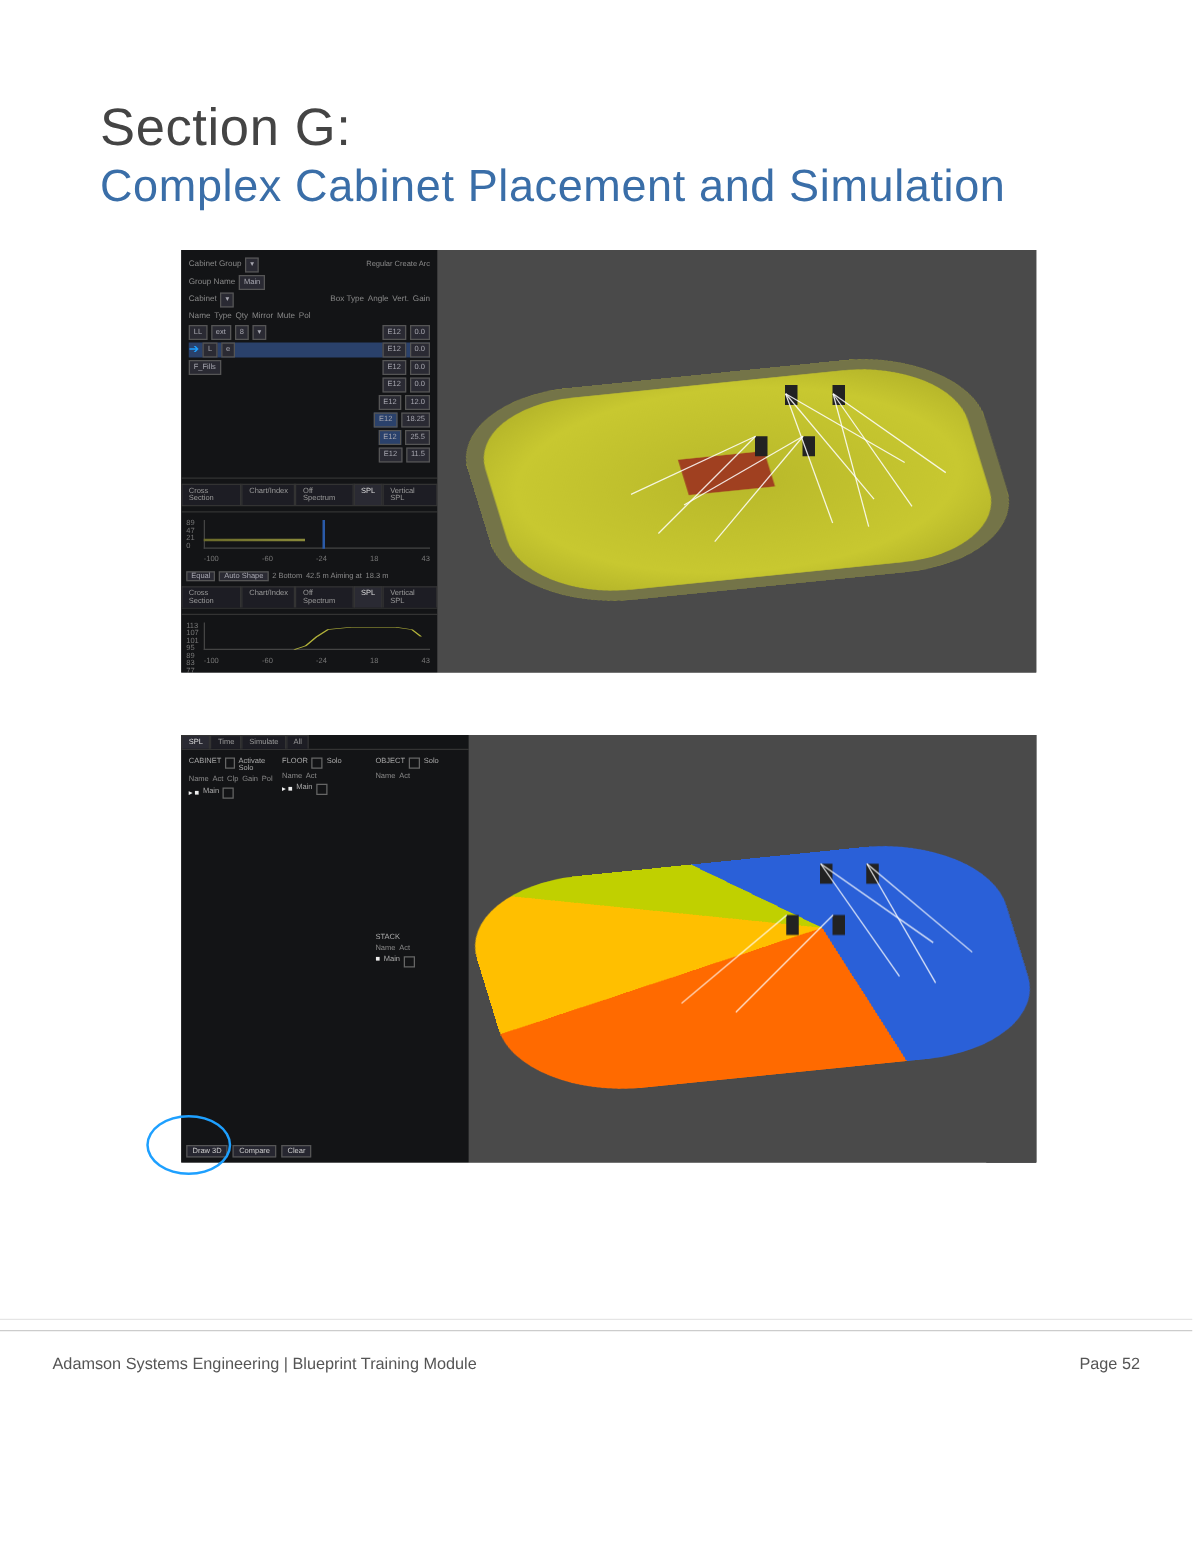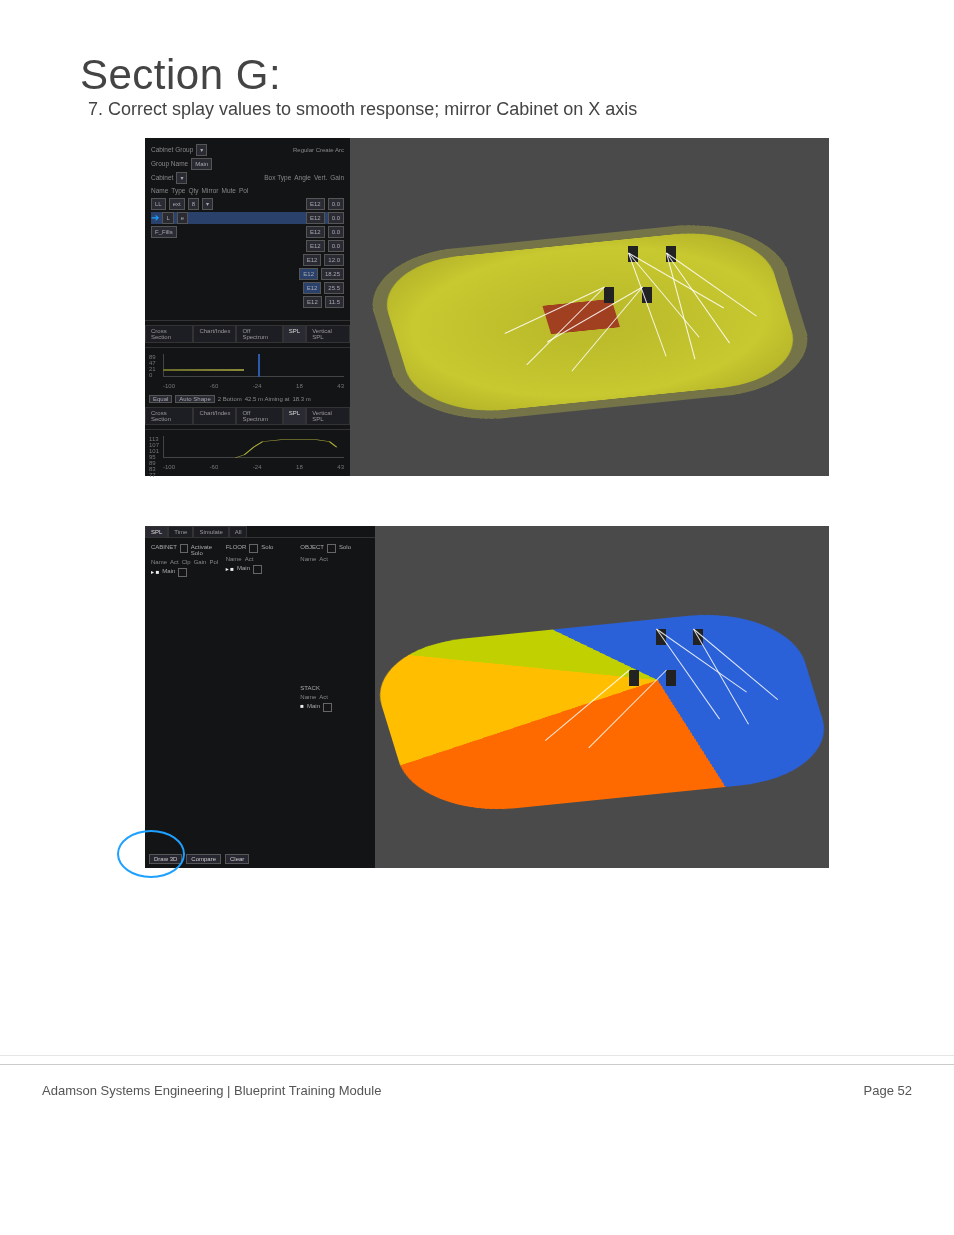--- a/index.html
+++ b/index.html
@@ -1,16 +1,16 @@
 <!DOCTYPE html>
 <html><head>
 <meta charset="utf-8">
 <style>
   html,body{margin:0;padding:0;background:#fff;font-family:"Helvetica Neue",Arial,sans-serif;color:#333;}
-  .page{width:954px;height:1118px;position:relative;box-sizing:border-box;padding:51px 60px 0 80px;}
+  .page{width:954px;height:1118px;position:relative;box-sizing:border-box;padding:78px 60px 0 80px;}
   .section-label{font-size:42px;font-weight:300;color:#444;letter-spacing:.5px;}
   .section-title{font-size:36px;font-weight:300;color:#3a6ea8;margin:2px 0 30px;letter-spacing:.5px;}
   .step{font-size:18px;color:#444;margin:0 0 18px 8px;}
   .screenshot{margin:0 auto 50px auto;position:relative;background:#3e3e3e;}
   .ss1{width:684px;height:338px;display:flex;}
   .ss2{width:684px;height:342px;display:flex;}
   .panel-left{background:#131416;flex:0 0 205px;display:flex;flex-direction:column;font-size:6px;color:#a7a7b0;}
   .panel-grid{padding:6px;line-height:10px;}
   .hdr,.row{display:flex;gap:3px;align-items:center;margin-bottom:2px;}
   .lbl{color:#888;font-size:6.5px;}
@@ -47,22 +47,22 @@
   .divider{margin:4px 0;border-top:1px solid #333;}
   .footer{position:absolute;left:0;right:0;bottom:0;border-top:1px solid #ccc;padding:18px 42px 20px;display:flex;justify-content:space-between;font-size:13px;color:#555;}
   .footer-line2{position:absolute;left:0;right:0;bottom:62px;border-top:1px solid #e5e5e5;}
   .mini{font-size:6px;color:#888;}
 </style>
 </head>
 <body>
 
 <div class="page">
   <div class="section-label">Section G:</div>
-
-  <div class="step">7. Correct splay values to smooth response; mirror Cabinet on X axis</div>
+  <div class="section-title">Complex Cabinet Placement and Simulation</div>
+
 
   <div class="screenshot ss1">
     <div class="panel-left">
       <div class="panel-grid">
         <div class="hdr">
           <span class="lbl">Cabinet Group</span>
           <span class="pill">▾</span>
           <span style="flex:1"></span>
           <span class="mini">Regular Create Arc</span>
         </div>

